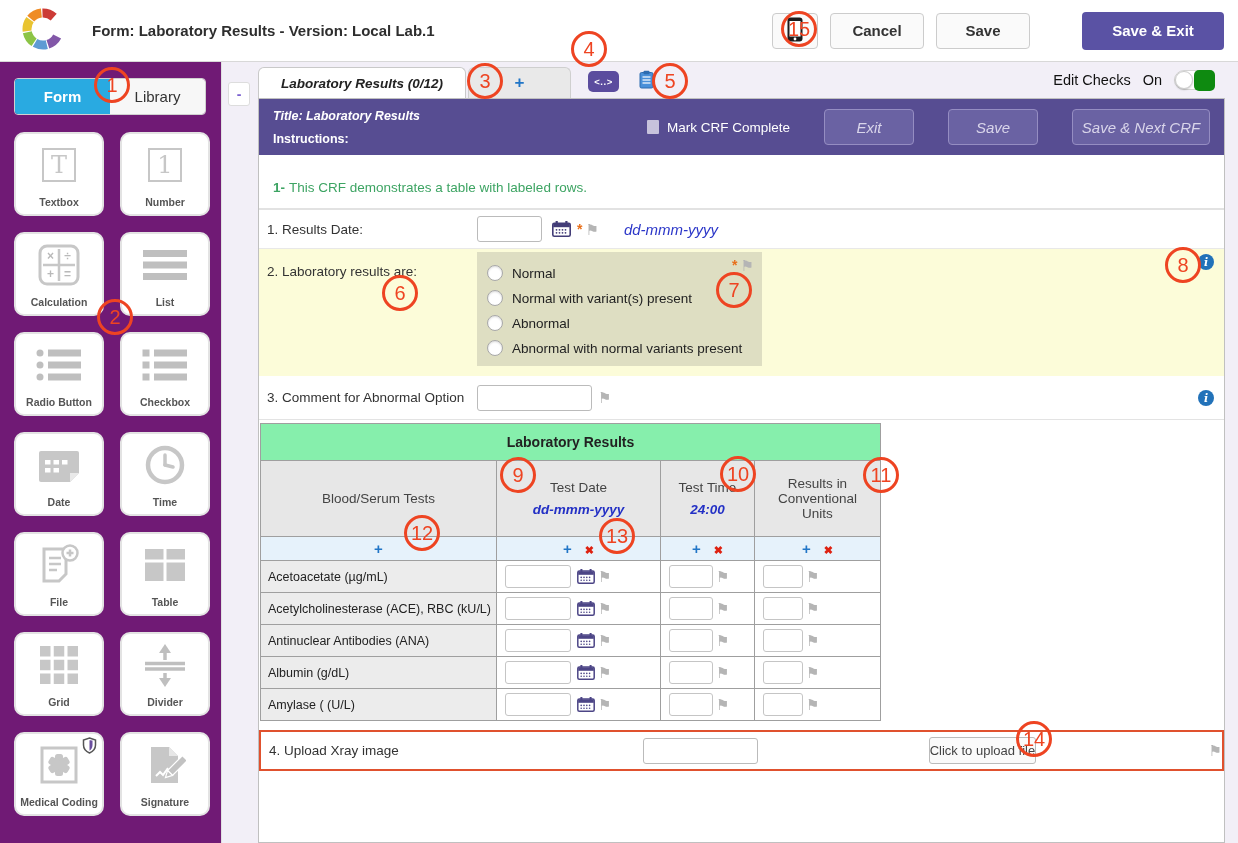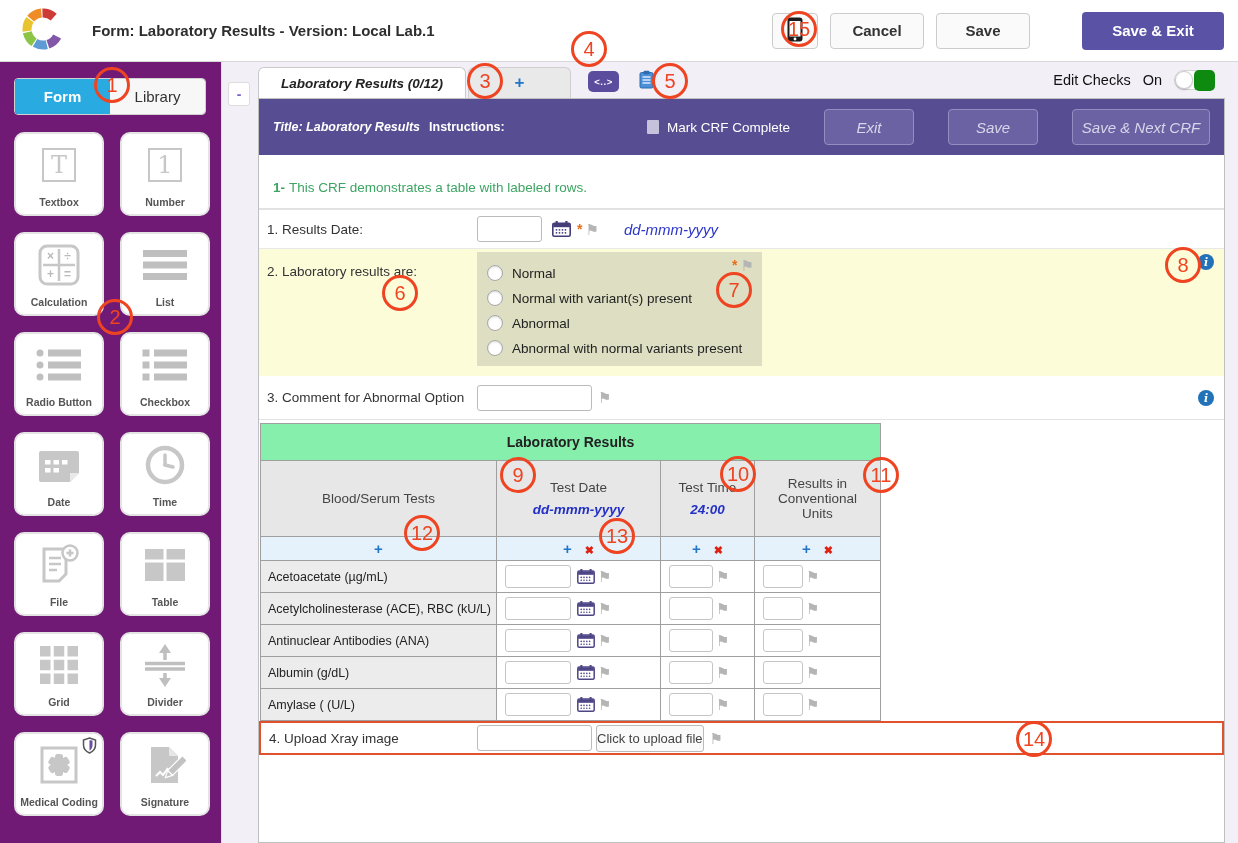--- a/index.html
+++ b/index.html
@@ -41,21 +41,21 @@
   .clip-wrap { margin:0 0 5px 20px; cursor:pointer; }
   .editchecks { margin-left:auto; margin-right:24px; align-self:center; display:flex; align-items:center; font-size:14.5px; color:#111; gap:12px; }
   .toggle { position:relative; width:40px; height:20px; background:#fff; border:1px solid #d5d5d5; border-radius:10px; cursor:pointer; }
   .toggle .knob { position:absolute; left:0; top:0; width:18px; height:18px; border-radius:50%; background:#fff; border:1px solid #ccc; box-shadow:0 1px 2px rgba(0,0,0,.2); }
   .toggle .on-block { position:absolute; right:-2px; top:-1px; width:21px; height:21px; border-radius:5px; background:#0e8a10; }
 
   .content { flex:1; background:#fff; border:1px solid #c0c0c0; margin-right:13px; position:relative; overflow:hidden; }
 
   
   .crf-bar { background:#574d92; height:56px; display:flex; align-items:center; padding:0 14px; color:#fff; }
-  .crf-left { display:flex; flex-direction:row; gap:9px; font-size:12.5px; font-weight:bold; }
+  .crf-left { display:flex; flex-direction:column; gap:9px; font-size:12.5px; font-weight:bold; }
   .crf-title { font-style:italic; }
   .crf-right { margin-left:auto; display:flex; align-items:center; gap:34px; }
   .mark-complete { display:flex; align-items:center; gap:8px; font-size:13.5px; cursor:pointer; }
   .mark-box { width:12px; height:14px; background:#c7c2dc; border-radius:1px; }
   .btn-crf { height:36px; border-radius:4px; background:#6a62a3; border:1px solid #958dc2; color:#d9d5ea; font-size:15px; display:flex; align-items:center; justify-content:center; cursor:pointer; font-family:inherit;font-style:italic; }
   .btn-crf.w90 { width:90px; } .btn-crf.w138 { width:138px; }
 
   .note-row { padding:25px 14px 13px; border-bottom:2px solid #e2e2e2; font-size:13.5px; color:#3da463; }
   .note-row b { margin-right:4px; }
 
@@ -93,21 +93,21 @@
   .plus { color:#2176c7; font-weight:bold; font-size:15px; cursor:pointer; }
   .cross { color:#de2110; font-weight:bold; font-size:11px; margin-left:13px; cursor:pointer; }
   .lab-label { height:32px; background:#ececec; padding-left:7px; font-size:12.5px; color:#222; white-space:nowrap; }
   td.cellinput { background:#fff; padding-left:8px; white-space:nowrap; }
   td.cellinput input { height:23px; border:1px solid #c5c5c5; border-radius:3px; font-family:inherit; vertical-align:middle; }
   .in-date { width:66px; } .in-time { width:44px; } .in-res { width:40px; }
   td.cellinput .cal { margin-left:6px; vertical-align:middle; }
   td.cellinput .flag { margin-left:3px; vertical-align:middle; }
 
   
-  .upload-row { margin-top:0; border:2px solid #e0512e; height:34px; display:flex; align-items:center; position:relative; }
+  .upload-row { margin-top:9px; border:2px solid #e0512e; height:41px; display:flex; align-items:center; position:relative;justify-content:space-between; }
   .upload-row .flabel { width:216px; }
   .upload-row input.ti { width:115px; }
   .btn-upload { margin-left:4px; padding:5px 0; border:1px solid #bbb; background:#fafafa; border-radius:3px; font-size:13px; color:#444; font-family:inherit; cursor:pointer; }
   .upload-row .flag { margin-left:6px; }
 
   
   .annot-layer { position:absolute; inset:0; pointer-events:none; z-index:50; }
   .annot { position:absolute; width:36px; height:36px; border:3px solid #ee4422; border-radius:50%; color:#ee4422; font-size:20px; display:flex; align-items:center; justify-content:center; background:transparent; }
 </style>
 </head>

